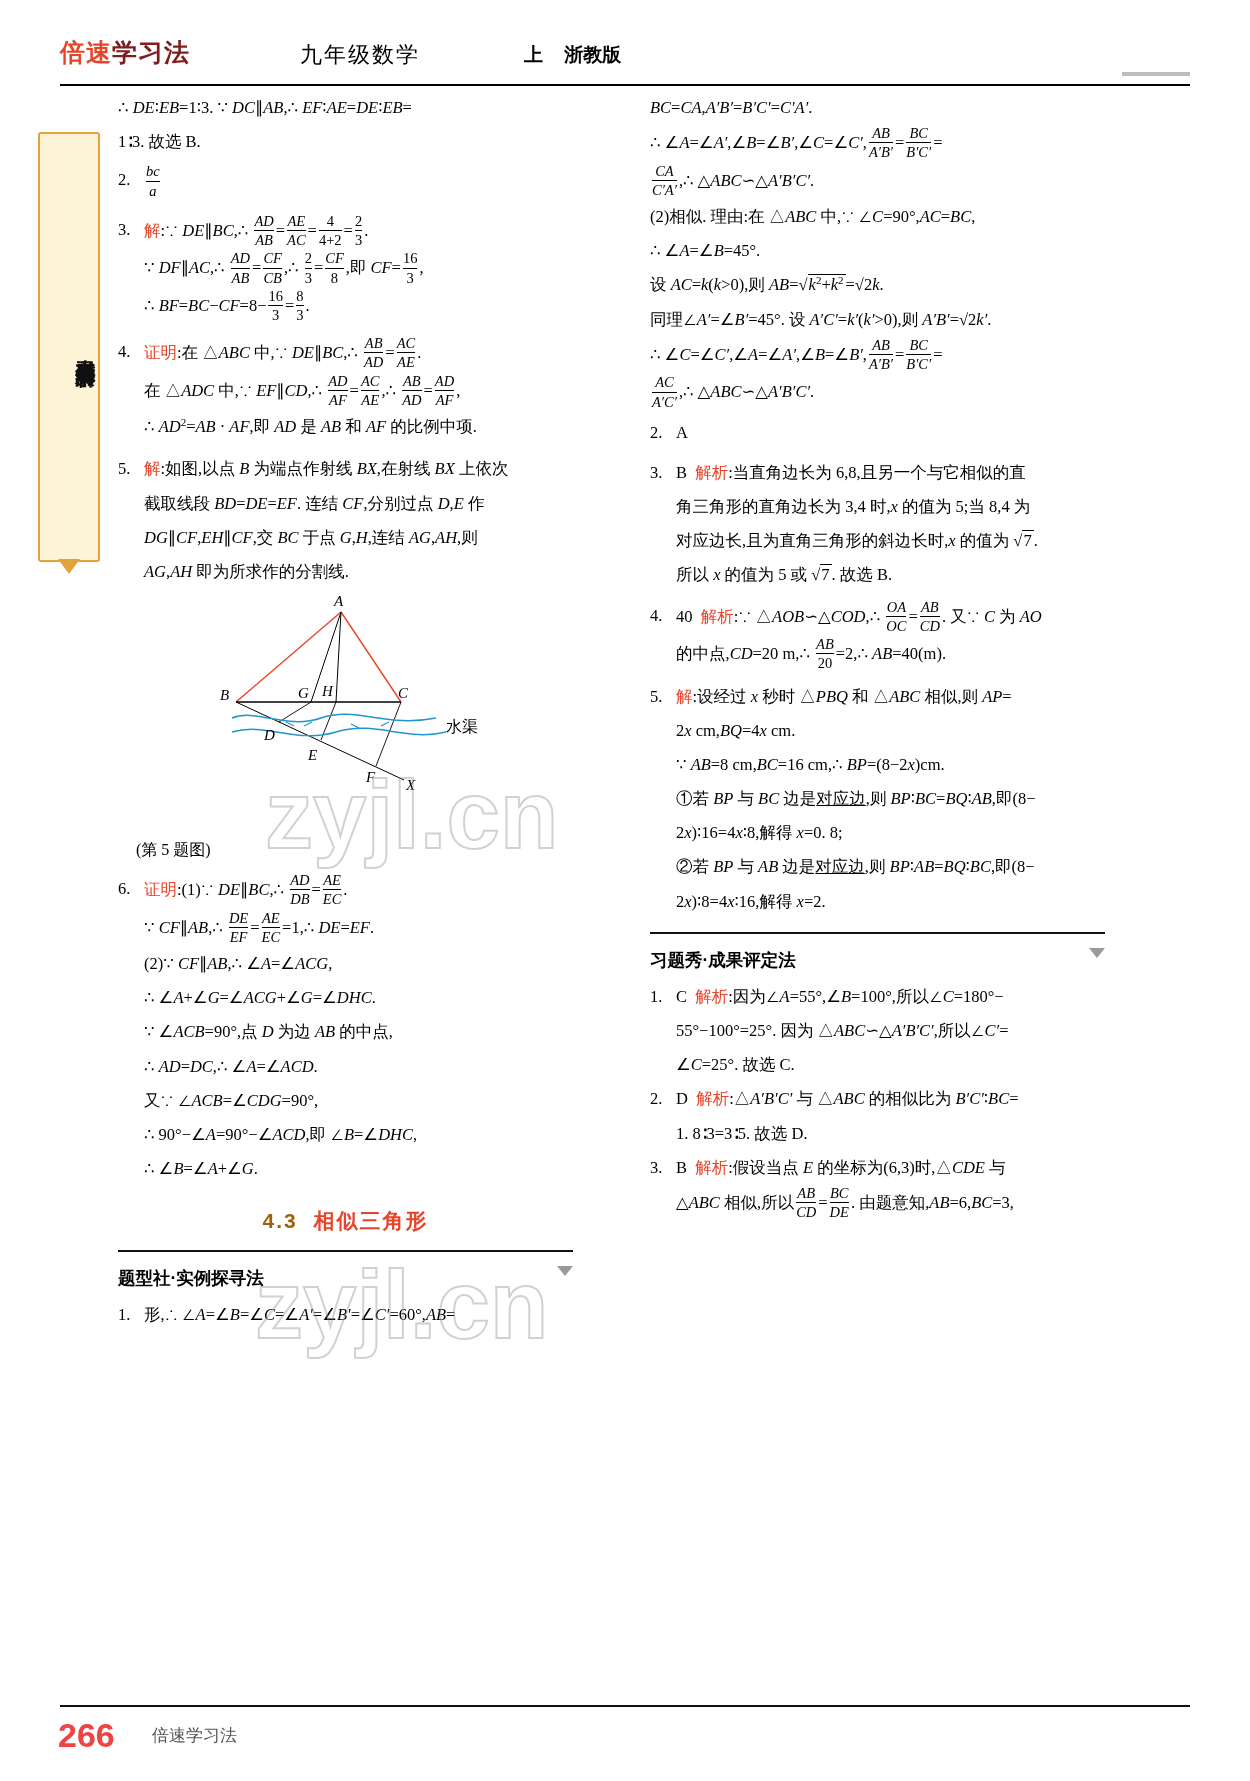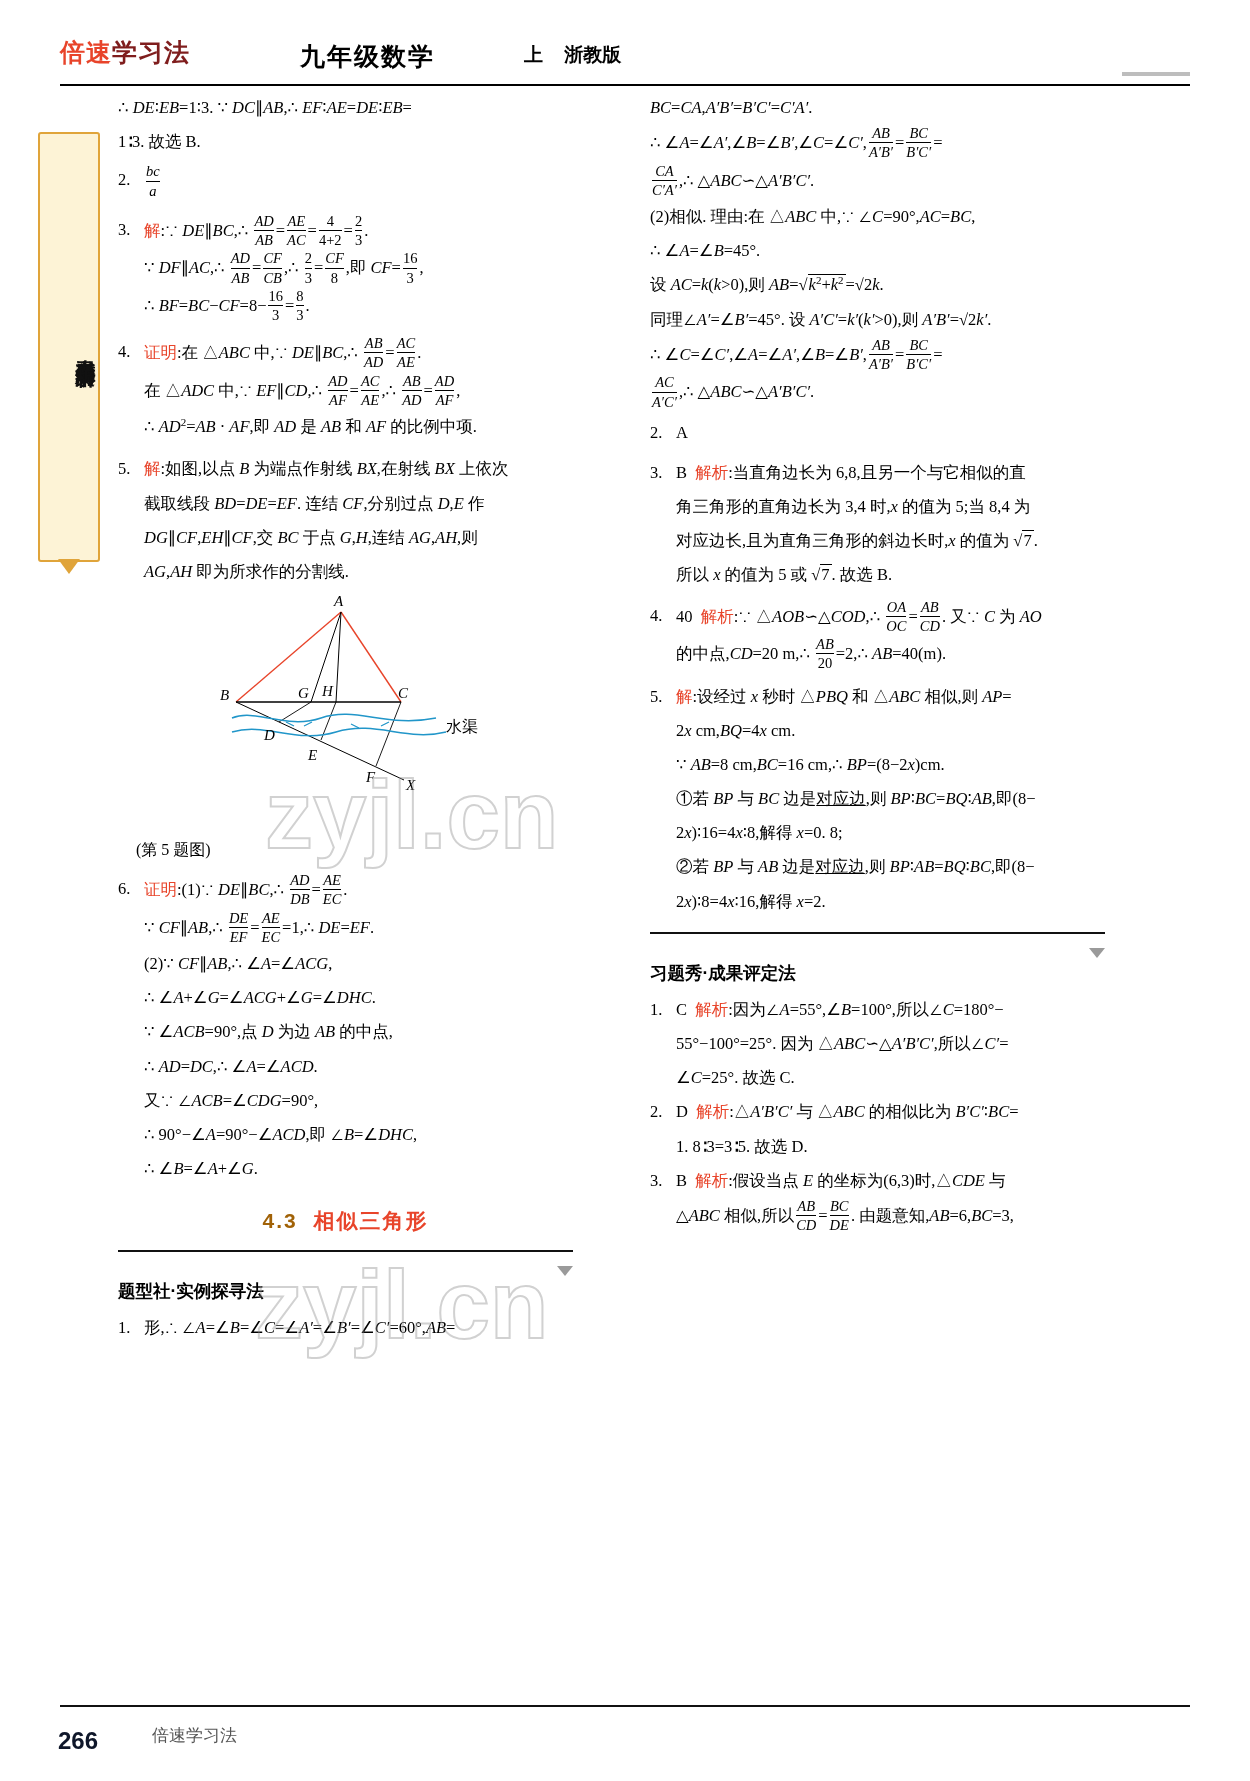--- a/index.html
+++ b/index.html
@@ -31,22 +31,22 @@
     font-weight: bold;
     font-size: 25px;
     color: #e8442a;
     letter-spacing: 1px;
   }
   .brand .b2 { color: #7f1d1d; }
   .header-title {
     position: absolute;
     left: 300px; top: 40px;
     font-family: "Liberation Sans", sans-serif;
-    font-weight: bold;
-    font-size: 25px;
+    font-weight: normal;
+    font-size: 22px;
     letter-spacing: 2px;
   }
   .header-ver {
     position: absolute;
     left: 480px; top: 42px;
     font-family: "Liberation Sans", sans-serif;
     font-weight: bold;
     font-size: 19px;
     margin-left: 44px;
   }
@@ -158,21 +158,21 @@
   }
   .sec-title .no { color: #a16207; }
 
   .sub-head {
     position: relative;
     font-family: "Liberation Sans", sans-serif;
     font-weight: bold;
     font-size: 17.5px;
     margin: 6px 0 4px 0;
     border-top: 2px solid #111;
-    padding-top: 22px;
+    padding-top: 9px;
   }
   .sub-head .tri {
     position: absolute;
     right: 0; top: 14px;
     width: 0; height: 0;
     border-left: 8px solid transparent;
     border-right: 8px solid transparent;
     border-top: 10px solid #9a9a9a;
   }
 
@@ -182,22 +182,22 @@
     left: 60px; right: 60px;
     bottom: 74px;
     height: 2px;
     background: #111;
   }
   .page-no {
     position: absolute;
     left: 58px; bottom: 26px;
     font-family: "Liberation Sans", sans-serif;
     font-weight: bold;
-    font-size: 24px;
-    color: #0f172a;
+    font-size: 34px;
+    color: #ef4444;
   }
   .footer-text {
     position: absolute;
     left: 152px; bottom: 34px;
     font-family: "Liberation Sans", sans-serif;
     font-size: 17px;
     color: #555;
   }
 
   

